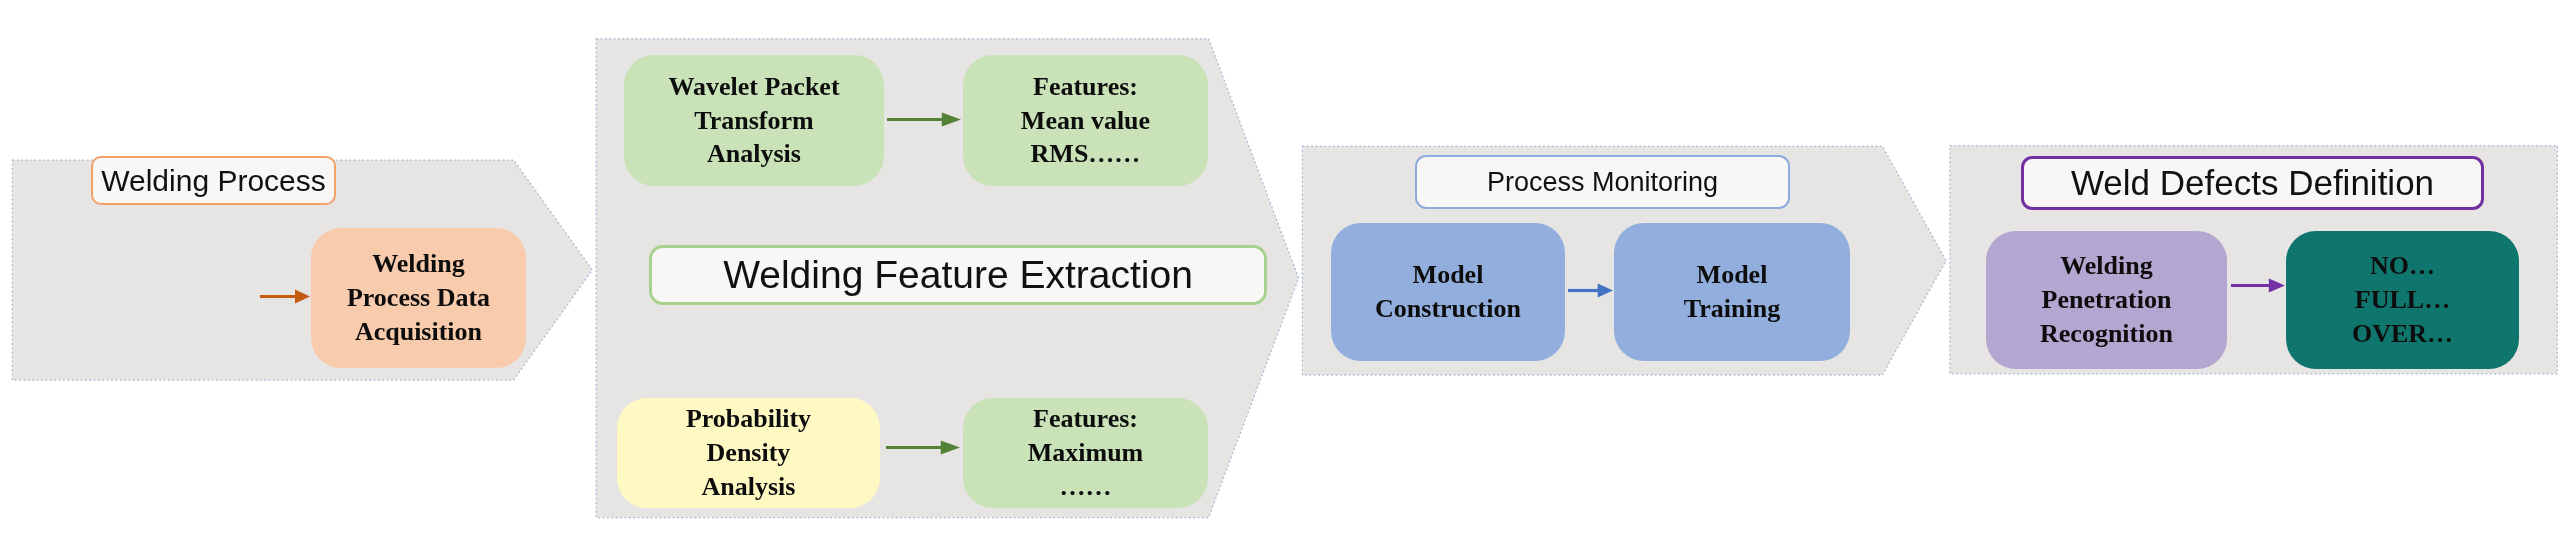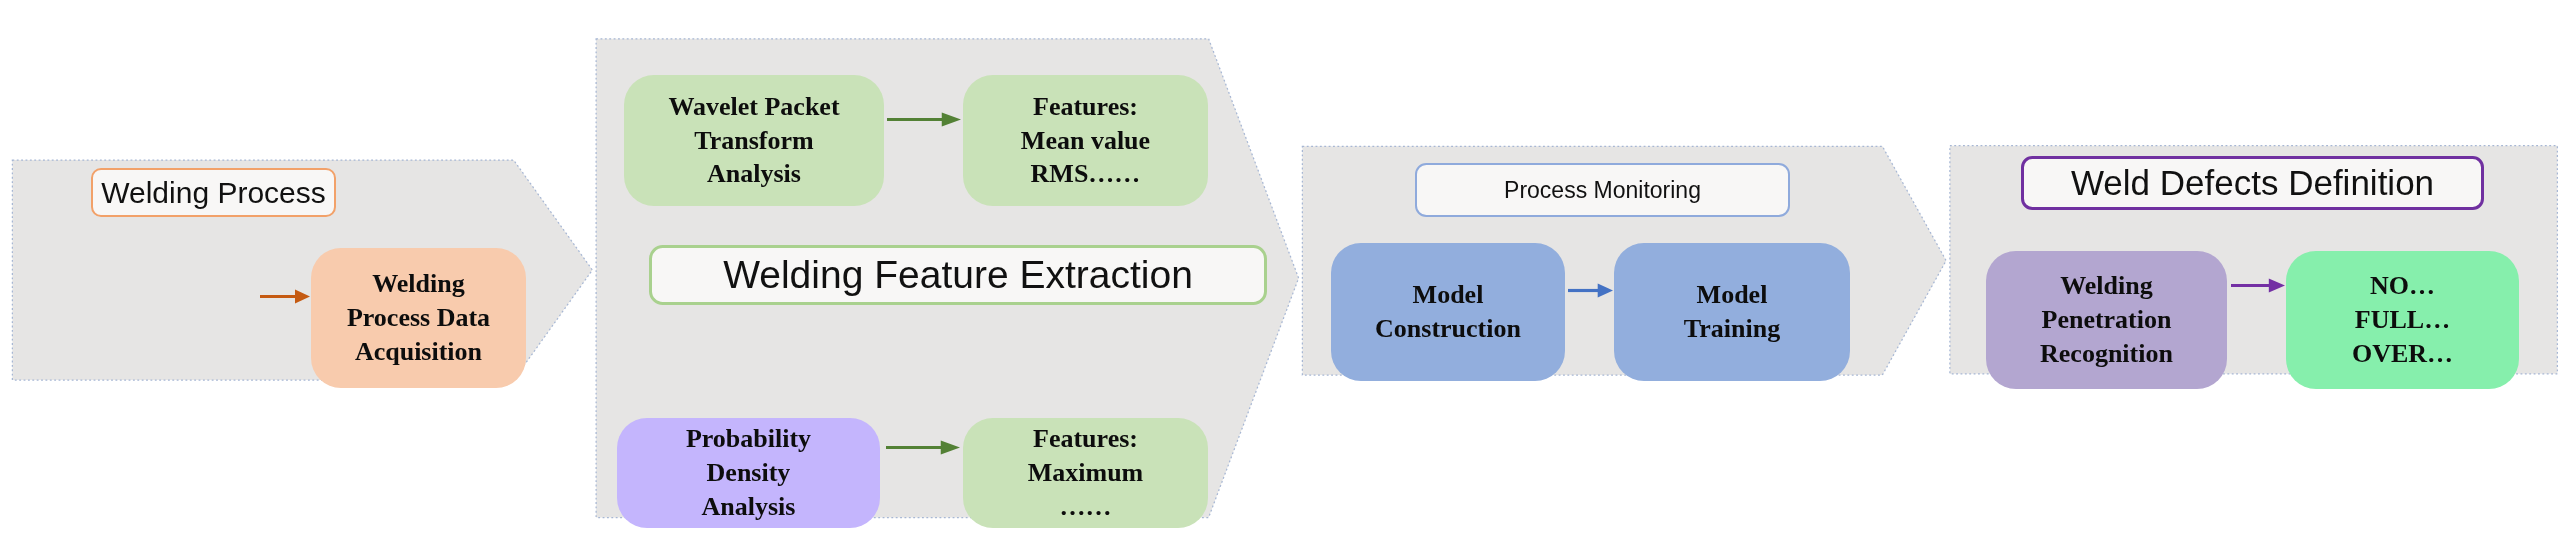--- a/index.html
+++ b/index.html
@@ -20,36 +20,35 @@
   .title-box{
     position:absolute;
     background:#f8f7f6;
     display:flex;align-items:center;justify-content:center;
     color:#111111;
     box-sizing:border-box;
     white-space:nowrap;
     font-family:"Liberation Sans", sans-serif;
     font-weight:400;
   }
-  .t1{left:91px;top:168px;width:245px;height:49px;border:2.5px solid;border-radius:10px;font-size:30px;}
+  .t1{left:91px;top:156px;width:245px;height:49px;border:2.5px solid;border-radius:10px;font-size:30px;}
   .t2{left:649px;top:245px;width:618px;height:60px;border:3.1px solid;border-radius:13.8px;font-size:39px;}
-  .t3{left:1415px;top:163px;width:375px;height:54px;border:2.5px solid;border-radius:11.3px;font-size:23px;}
+  .t3{left:1415px;top:155px;width:375px;height:54px;border:2.5px solid;border-radius:11.3px;font-size:27px;}
   .t4{left:2021px;top:156px;width:463px;height:54px;border:3.1px solid;border-radius:11.3px;font-size:35px;}
   .node{
     position:absolute;
     border-radius:30px;
     display:flex;align-items:center;justify-content:center;
     text-align:center;
     font-family:"Liberation Serif", serif;
     font-weight:700;
     font-size:26px;
     line-height:1.3;
     color:#0d0d0d;
     box-sizing:border-box;
-    margin-top:20px;
   }
   .arrow{position:absolute;}
   .arrow svg{display:block;width:100%;height:100%;}
   .arrow line{stroke:currentColor;stroke-width:5;}
   .arrow polygon{fill:currentColor;stroke:none;}
 </style>
 </head>
 <body>
 
 <div class="canvas">
@@ -79,21 +78,21 @@
 
   <div class="arrow" style="left: 887px; top: 110px; width: 74px; height: 19px; color: rgb(83, 129, 53);">
     <svg viewBox="0 0 100 30" preserveAspectRatio="none">
       <line x1="0" y1="15" x2="76" y2="15"></line>
         <polygon points="74,4 100,15 74,26"></polygon>
     </svg>
   </div>
 
   <div class="node" style="left: 963px; top: 55px; width: 245px; height: 131px; background: rgb(201, 226, 184);">Features:<br>Mean value<br>RMS……</div>
 
-  <div class="node" style="left: 617px; top: 398px; width: 263px; height: 110px; background: #c4b5fd;">Probability<br>Density<br>Analysis</div>
+  <div class="node" style="left: 617px; top: 398px; width: 263px; height: 110px; background: #fef9c3;">Probability<br>Density<br>Analysis</div>
 
   <div class="arrow" style="left: 886px; top: 438px; width: 74px; height: 19px; color: rgb(83, 129, 53);">
     <svg viewBox="0 0 100 30" preserveAspectRatio="none">
       <line x1="0" y1="15" x2="76" y2="15"></line>
         <polygon points="74,4 100,15 74,26"></polygon>
     </svg>
   </div>
 
   <div class="node" style="left: 963px; top: 398px; width: 245px; height: 110px; background: rgb(201, 226, 184);">Features:<br>Maximum<br>……</div>
 
@@ -114,16 +113,16 @@
 
   <div class="node" style="left: 1986px; top: 231px; width: 241px; height: 138px; background: rgb(179, 166, 208);">Welding<br>Penetration<br>Recognition</div>
 
   <div class="arrow" style="left: 2231px; top: 276px; width: 54px; height: 19px; color: rgb(116, 48, 164);">
     <svg viewBox="0 0 100 30" preserveAspectRatio="none">
       <line x1="0" y1="15" x2="72" y2="15"></line>
         <polygon points="70,4 100,15 70,26"></polygon>
     </svg>
   </div>
 
-  <div class="node" style="left: 2286px; top: 231px; width: 233px; height: 138px; background: #86efac;">NO…<br>FULL…<br>OVER…</div>
+  <div class="node" style="left: 2286px; top: 231px; width: 233px; height: 138px; background: #0f766e;">NO…<br>FULL…<br>OVER…</div>
 
 </div>
 
 
 </body></html>

